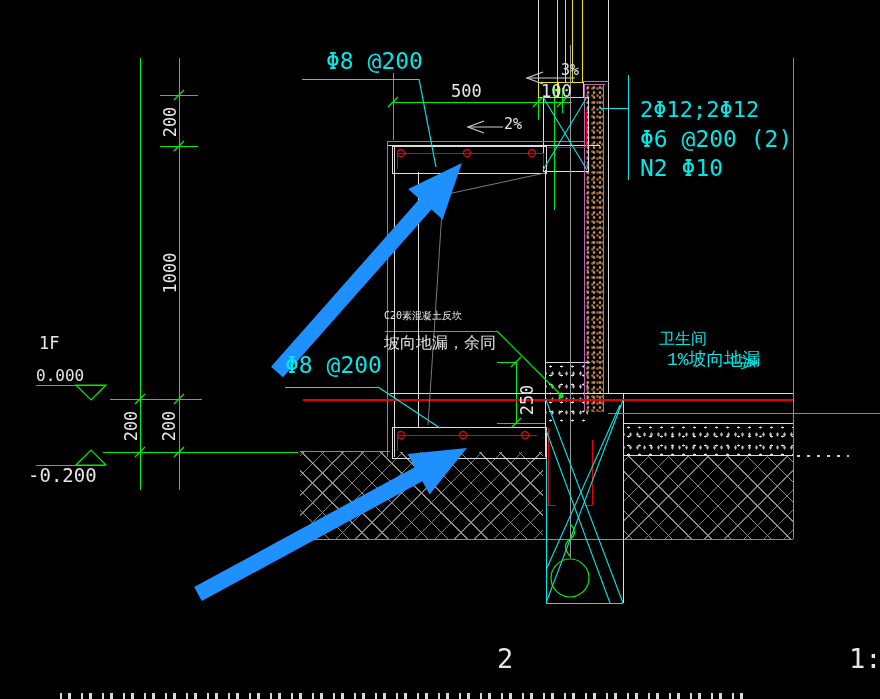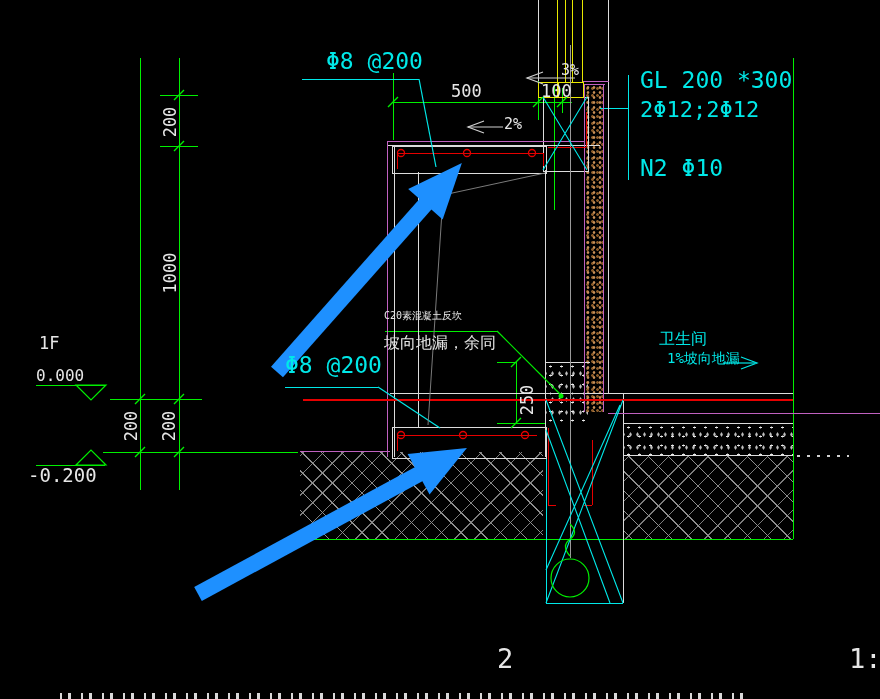--- a/index.html
+++ b/index.html
@@ -176,29 +176,29 @@
     </g>
     <g transform="translate(198,594) rotate(-28.5)">
       <rect x="0" y="-8" width="253" height="16" fill="#1e90ff"></rect>
       <polygon points="251,-23 251,23 306,0" fill="#1e90ff"></polygon>
     </g>
   </svg>
 
   <div class="t tc" style="left:326px;top:50px;font-size:23px;">Φ8 @200</div>
   <div class="t tc" style="left:285px;top:354px;font-size:23px;">Φ8 @200</div>
 
-  <div class="t tc" style="left:640px;top:69px;font-size:23px;">GL 200 *300</div>
   <div class="t tc" style="left:640px;top:99px;font-size:22px;">2Φ12;2Φ12</div>
+  <div class="t tc" style="left:640px;top:128px;font-size:23px;">Φ6 @200 (2)</div>
   <div class="t tc" style="left:640px;top:157px;font-size:23px;">N2 Φ10</div>
 
   <div class="t tw" style="left:384px;top:311px;font-size:10px;">C20素混凝土反坎</div>
   <div class="t tw" style="left:384px;top:335px;font-size:16px;">坡向地漏，余同</div>
 
   <div class="t tc" style="left:659px;top:331px;font-size:16px;">卫生间</div>
-  <div class="t tc" style="left:667px;top:351px;font-size:14px;">1%坡向地漏</div>
+  <div class="t tc" style="left:667px;top:351px;font-size:18px;font-family:Liberation Mono, monospace;">1%坡向地漏</div>
 
   <div class="t tw" style="left:451px;top:83px;font-size:17px;">500</div>
   <div class="t tw" style="left:541px;top:83px;font-size:17px;">100</div>
   <div class="t tw" style="left:504px;top:117px;font-size:15px;">2%</div>
   <div class="t tw" style="left:561px;top:63px;font-size:15px;">3%</div>
 
   <div class="t tw rot" style="left:170px;top:122px;font-size:17px;">200</div>
   <div class="t tw rot" style="left:170px;top:273px;font-size:17px;">1000</div>
   <div class="t tw rot" style="left:131px;top:426px;font-size:17px;">200</div>
   <div class="t tw rot" style="left:169px;top:426px;font-size:17px;">200</div>

